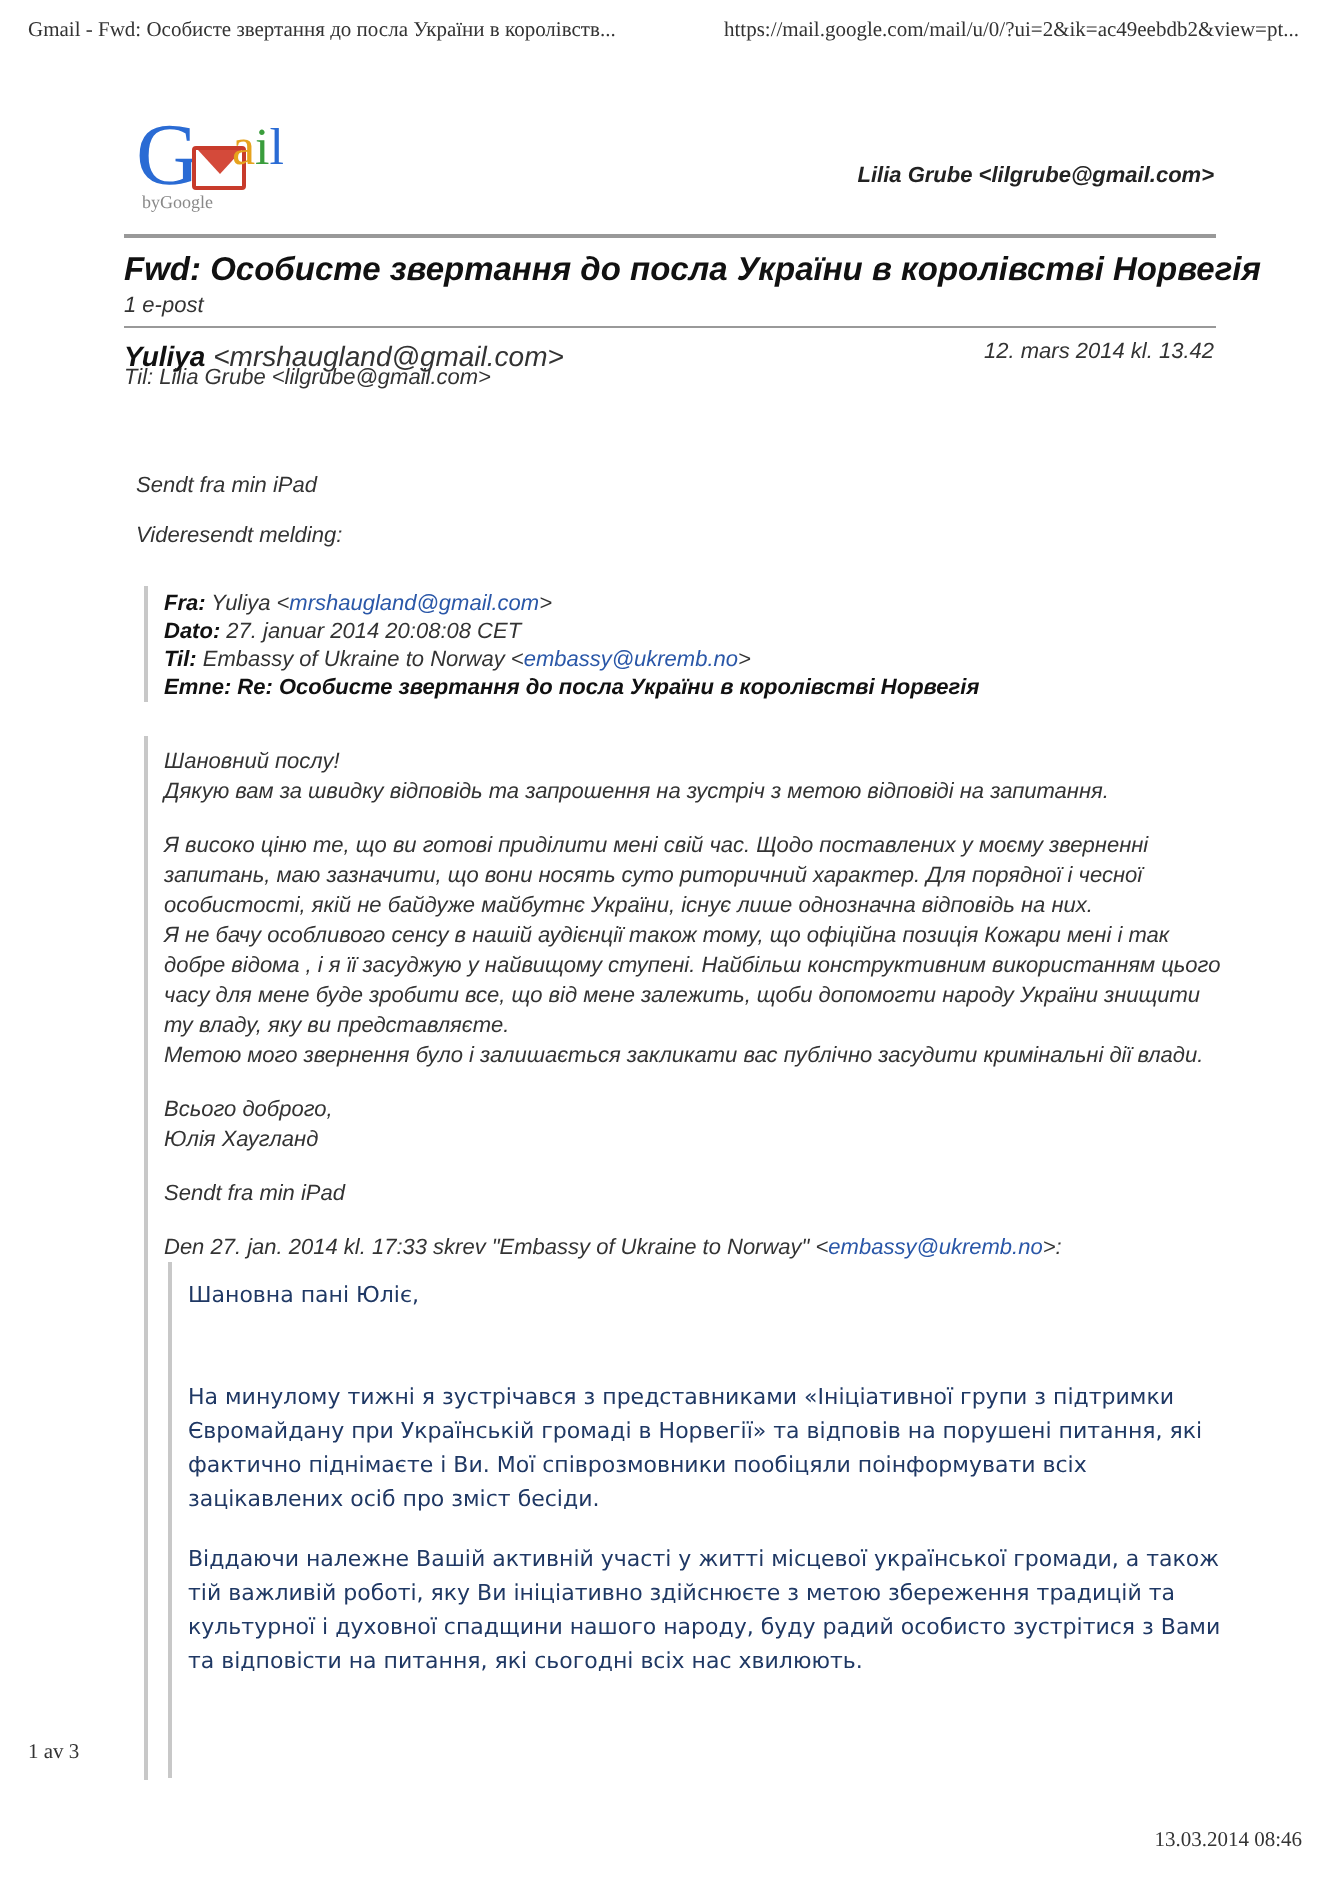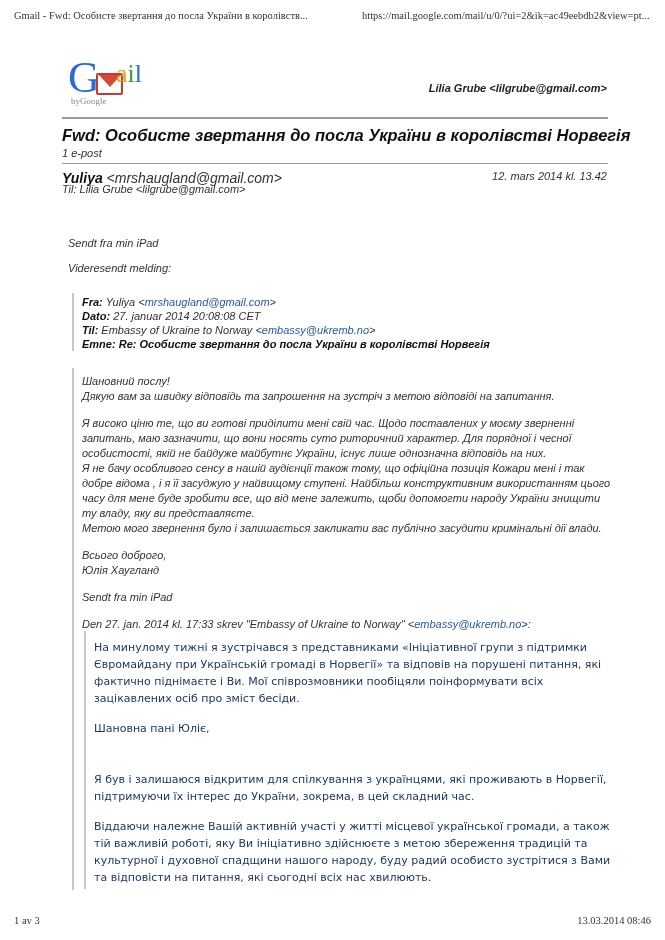--- a/index.html
+++ b/index.html
@@ -45,21 +45,21 @@
     .link { color:#2a57a8; }
 
     #letter { left:82px; top:374px; width:530px; font-size:11px; line-height:15px; color:#333; }
     #letter p { margin:0 0 12px 0; }
 
     #reply-header { left:82px; top:602px; font-size:11px; color:#333; white-space:nowrap;margin-top:16px; }
 
     #embassy { left:94px; top:639px; width:520px; font-family:"DejaVu Sans", sans-serif; font-size:11px; line-height:17px; color:#1f3864; }
     #embassy p { margin:0 0 13px 0; }
 
-    #page-num { left:14px; top:915px; font-size:10.5px; color:#333; }
+    #page-num { left:14px; top:871px; font-size:10.5px; color:#333; }
     #print-date { right:14px; top:915px; font-size:10.5px; color:#333; }
   </style>
 </head>
 <body>
 
 <div id="print-header" class="abs serif">
   <span class="title">Gmail - Fwd: Особисте звертання до посла України в королівств...</span>
   <span class="url">https://mail.google.com/mail/u/0/?ui=2&amp;ik=ac49eebdb2&amp;view=pt...</span>
 </div>
 
@@ -109,20 +109,19 @@
   <p>Sendt fra min iPad</p>
 </div>
 
 <div id="reply-header" class="abs sans">
   <span>Den 27. jan. 2014 kl. 17:33 skrev "Embassy of Ukraine to Norway" &lt;</span><a class="link">embassy@ukremb.no</a><span>&gt;:</span>
 </div>
 
 <div class="quote-bar" style="left:84px; top:631px; height:258px;"></div>
 
 <div id="embassy" class="abs">
+  <p style="margin-bottom:34px;">Шановна пані Юліє,</p>
   <p>На минулому тижні я зустрічався з представниками «Ініціативної групи з підтримки Євромайдану при Українській громаді в Норвегії» та відповів на порушені питання, які фактично піднімаєте і Ви. Мої співрозмовники пообіцяли поінформувати всіх зацікавлених осіб про зміст бесіди.</p>
-  <p style="margin-bottom:34px;">Шановна пані Юліє,</p>
-  <p>Я був і залишаюся відкритим для спілкування з українцями, які проживають в Норвегії, підтримуючи їх інтерес до України, зокрема, в цей складний час.</p>
   <p>Віддаючи належне Вашій активній участі у житті місцевої української громади, а також тій важливій роботі, яку Ви ініціативно здійснюєте з метою збереження традицій та культурної і духовної спадщини нашого народу, буду радий особисто зустрітися з Вами та відповісти на питання, які сьогодні всіх нас хвилюють.</p>
 </div>
 
 <div id="page-num" class="abs serif">1 av 3</div>
 <div id="print-date" class="abs serif">13.03.2014 08:46</div>
 
 </body></html>

